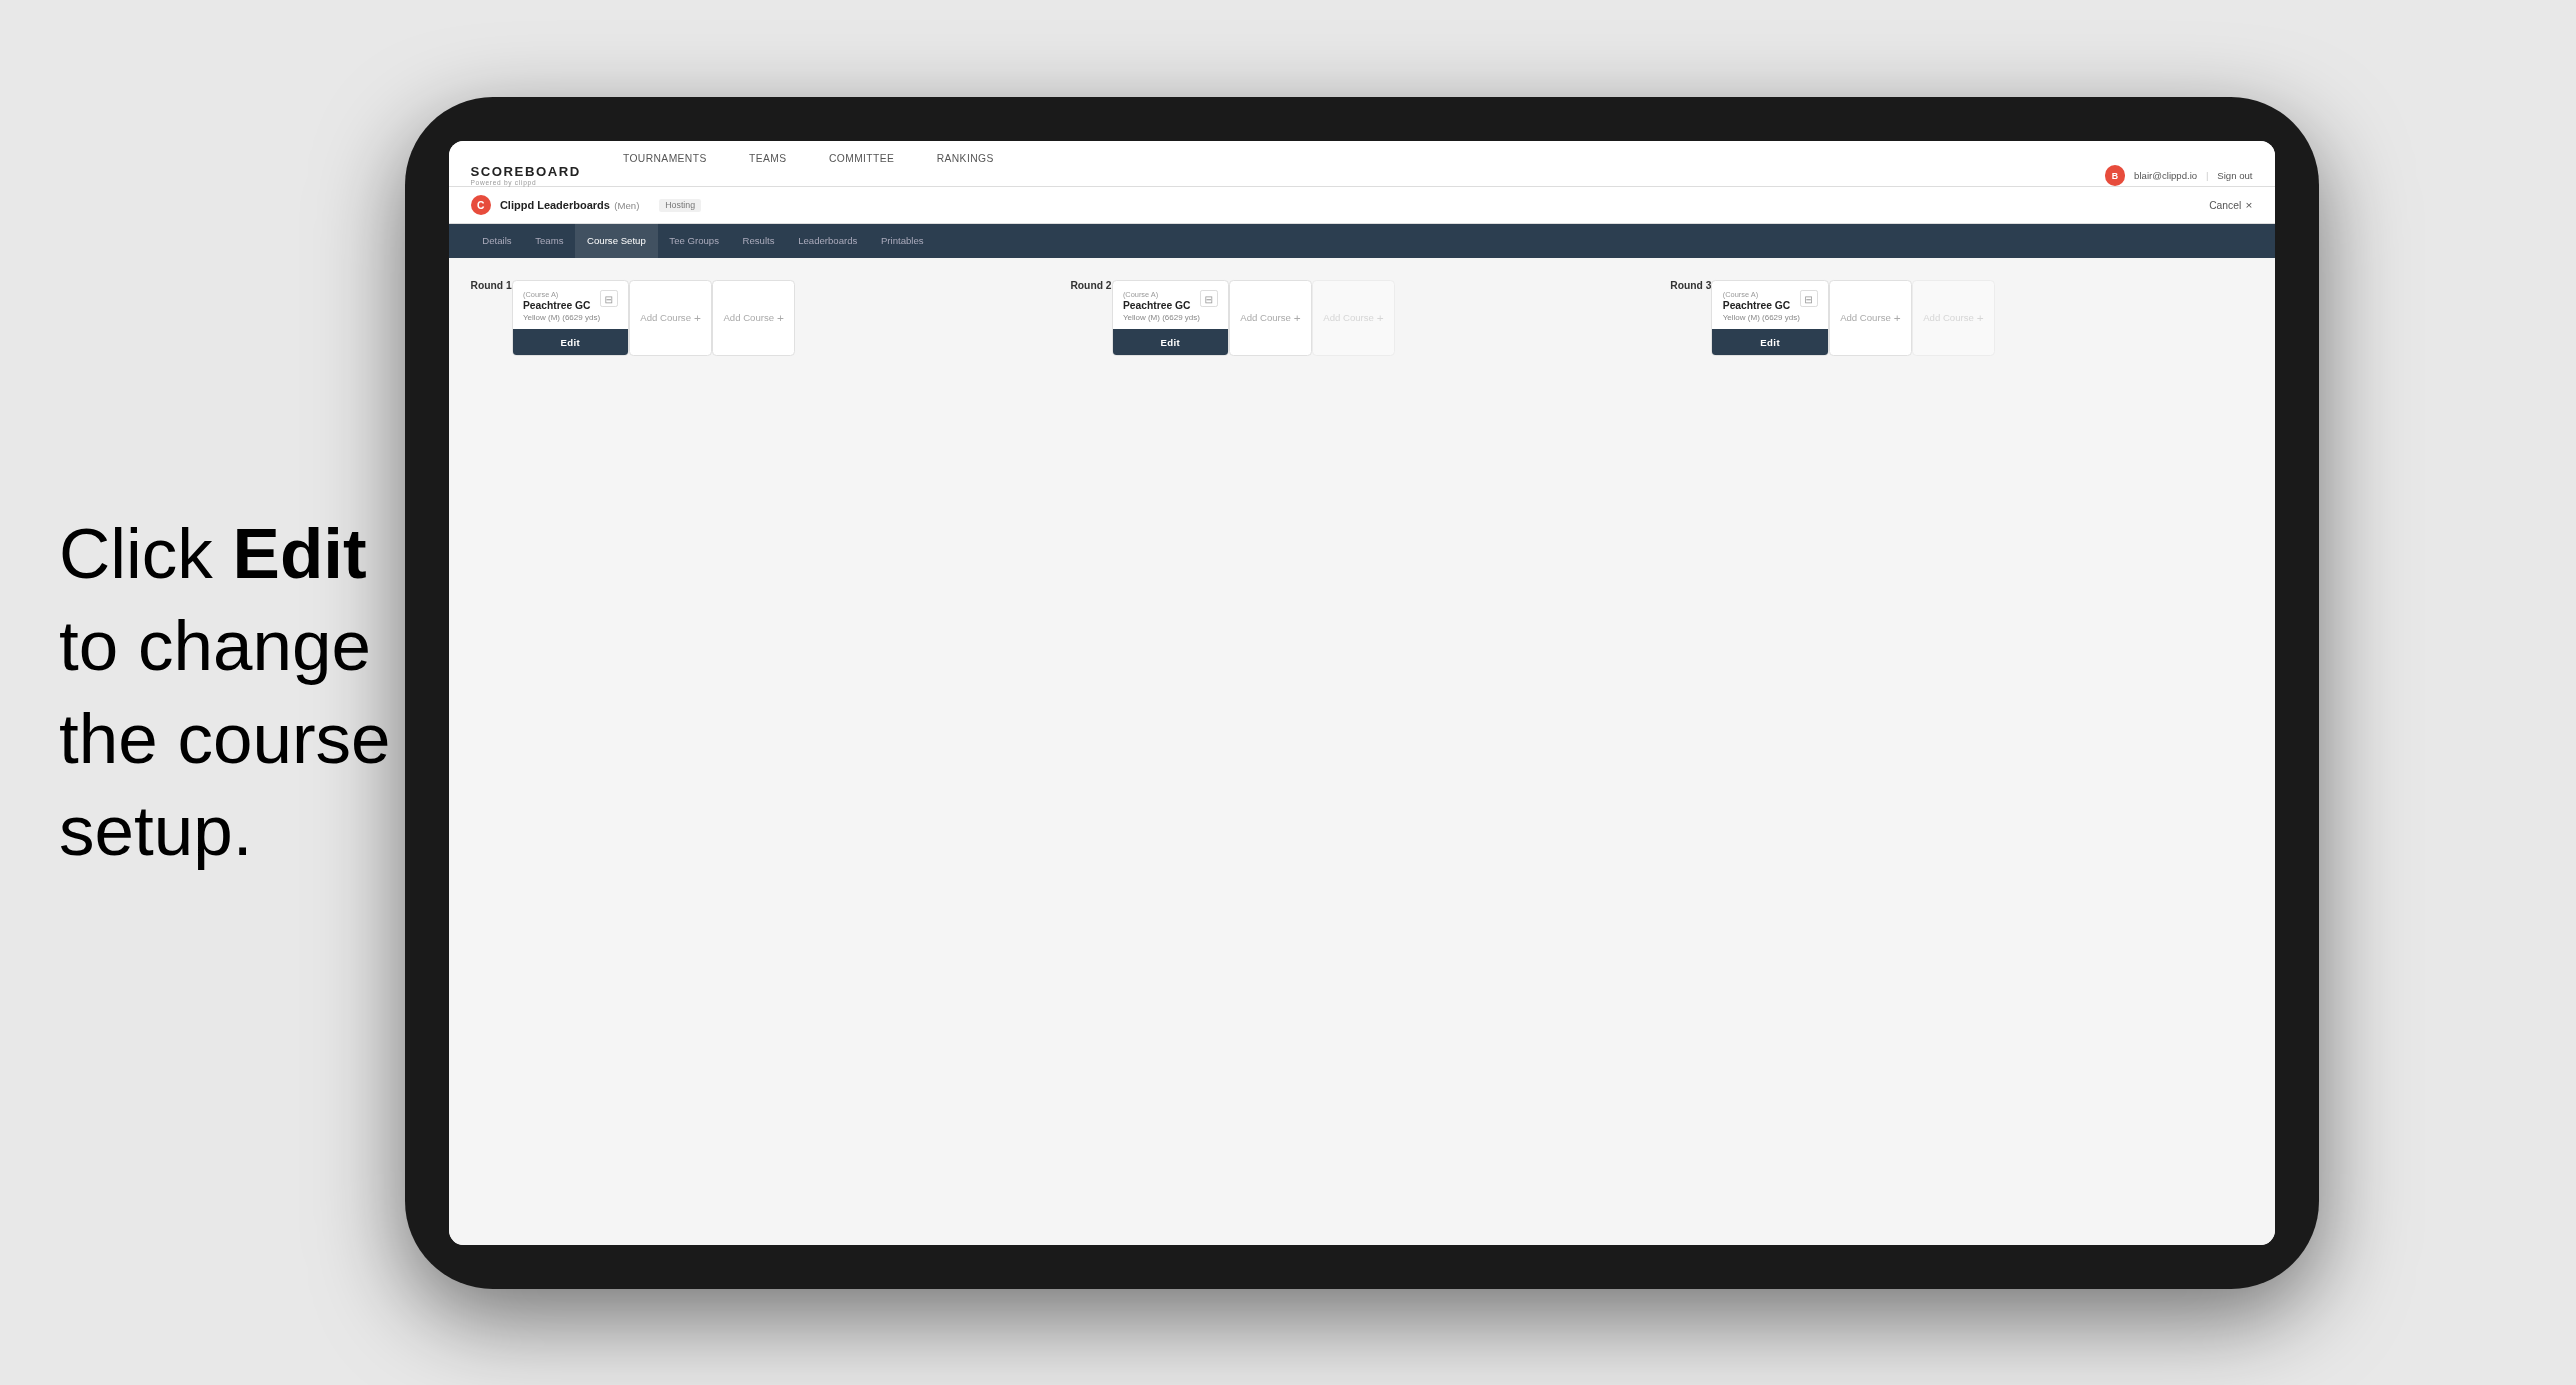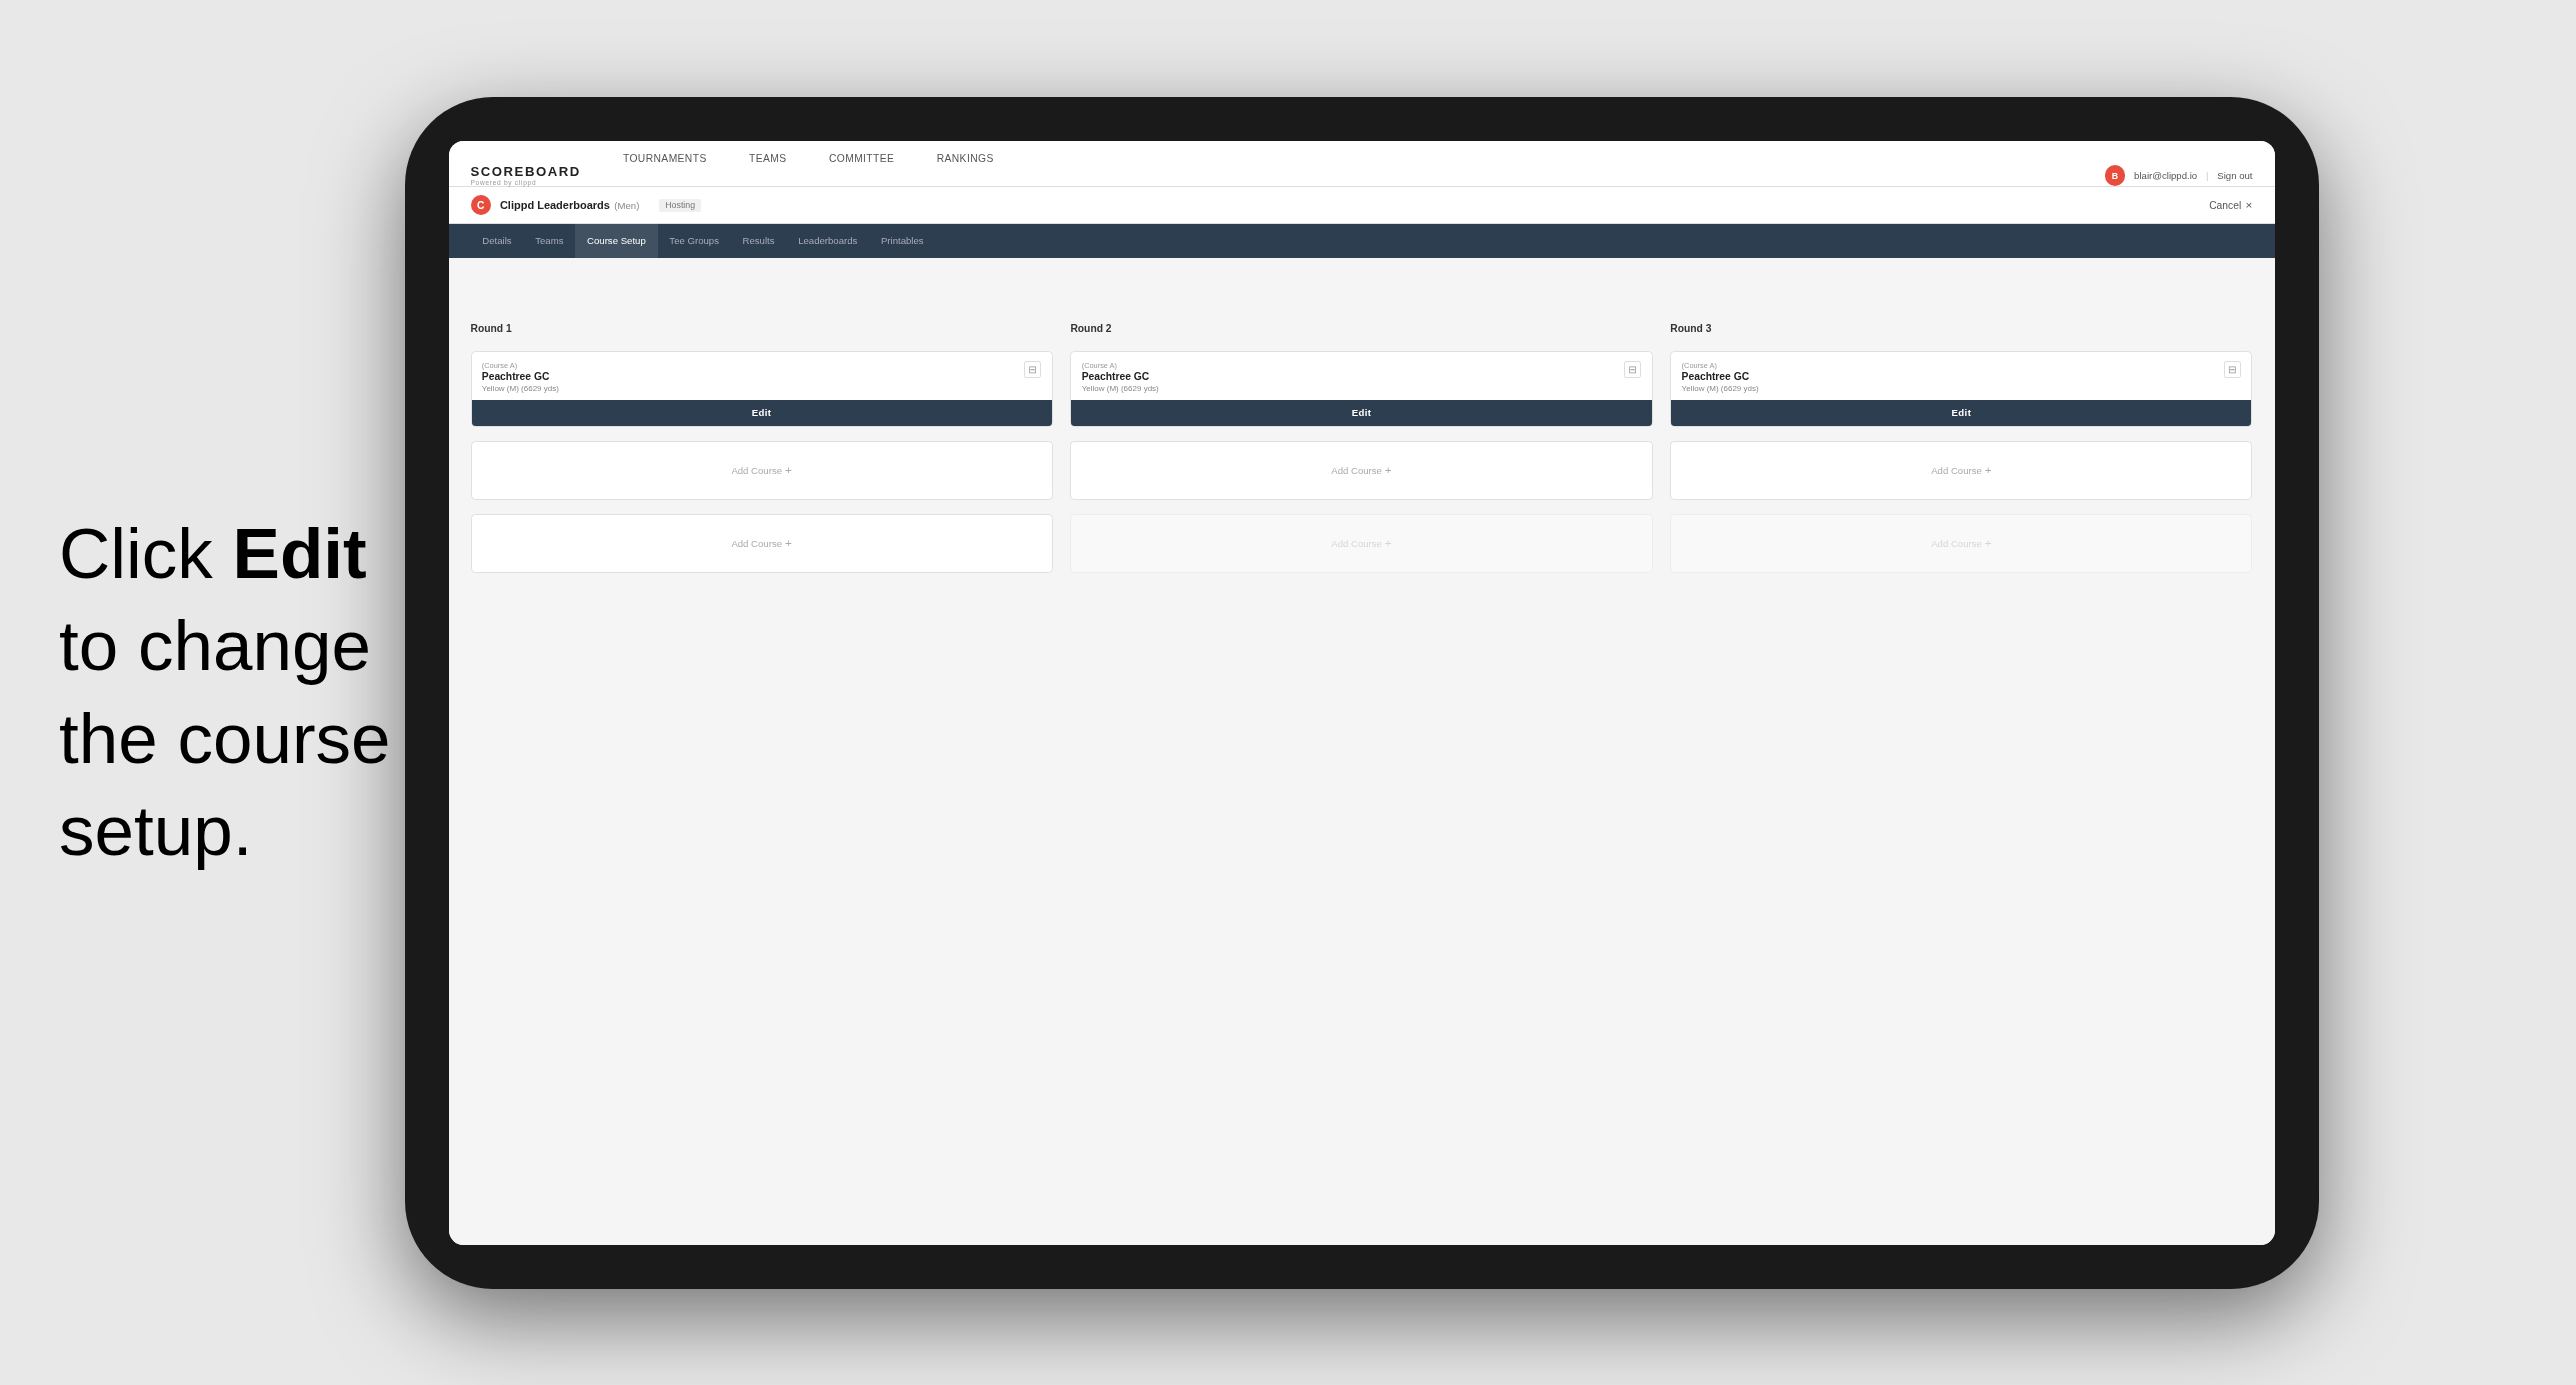--- a/index.html
+++ b/index.html
@@ -204,23 +204,21 @@
     }
 
     .rounds-grid {
       display: grid;
       grid-template-columns: repeat(3, 1fr);
       gap: 17.7px;
     }
 
     .round-column {
       display: flex;
-      flex-direction: column;
-      gap: 8px;
-      margin-top: 43px;
+      gap: 0;
     }
 
     .round-title {
       font-size: 10.3px;
       font-weight: 600;
       color: #333;
       margin-bottom: 8.8px;
     }
 
     .course-card {

